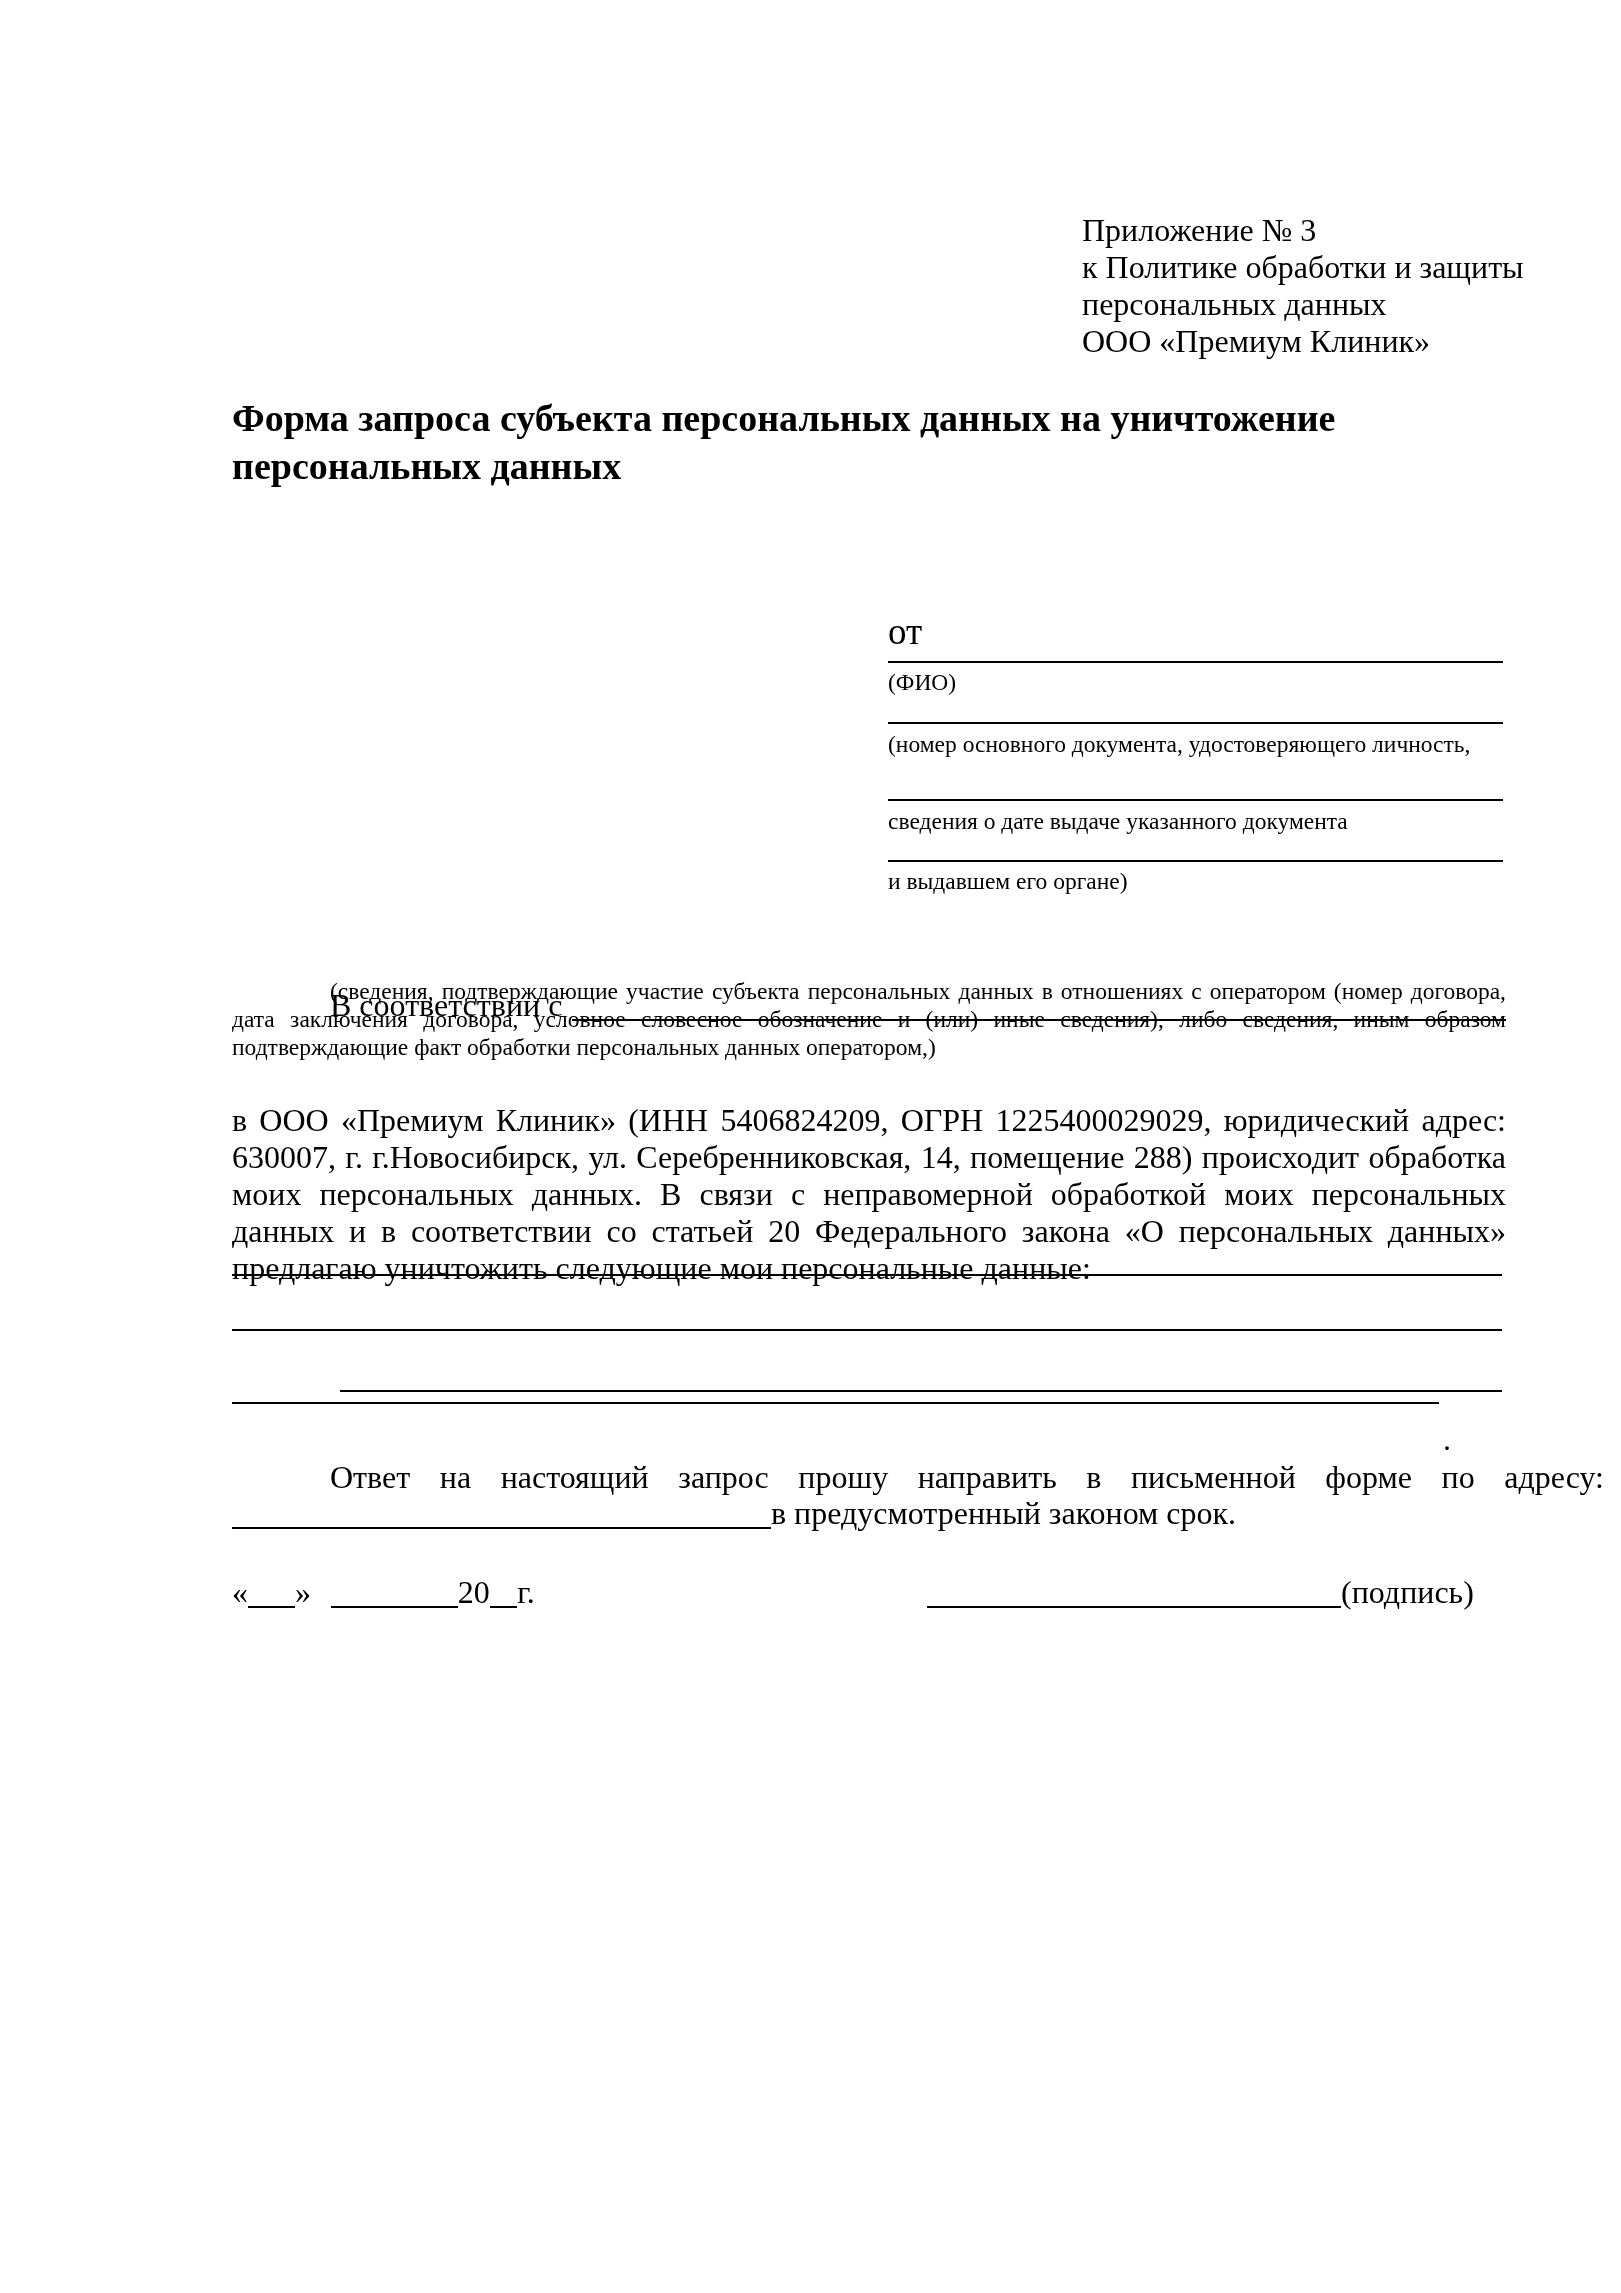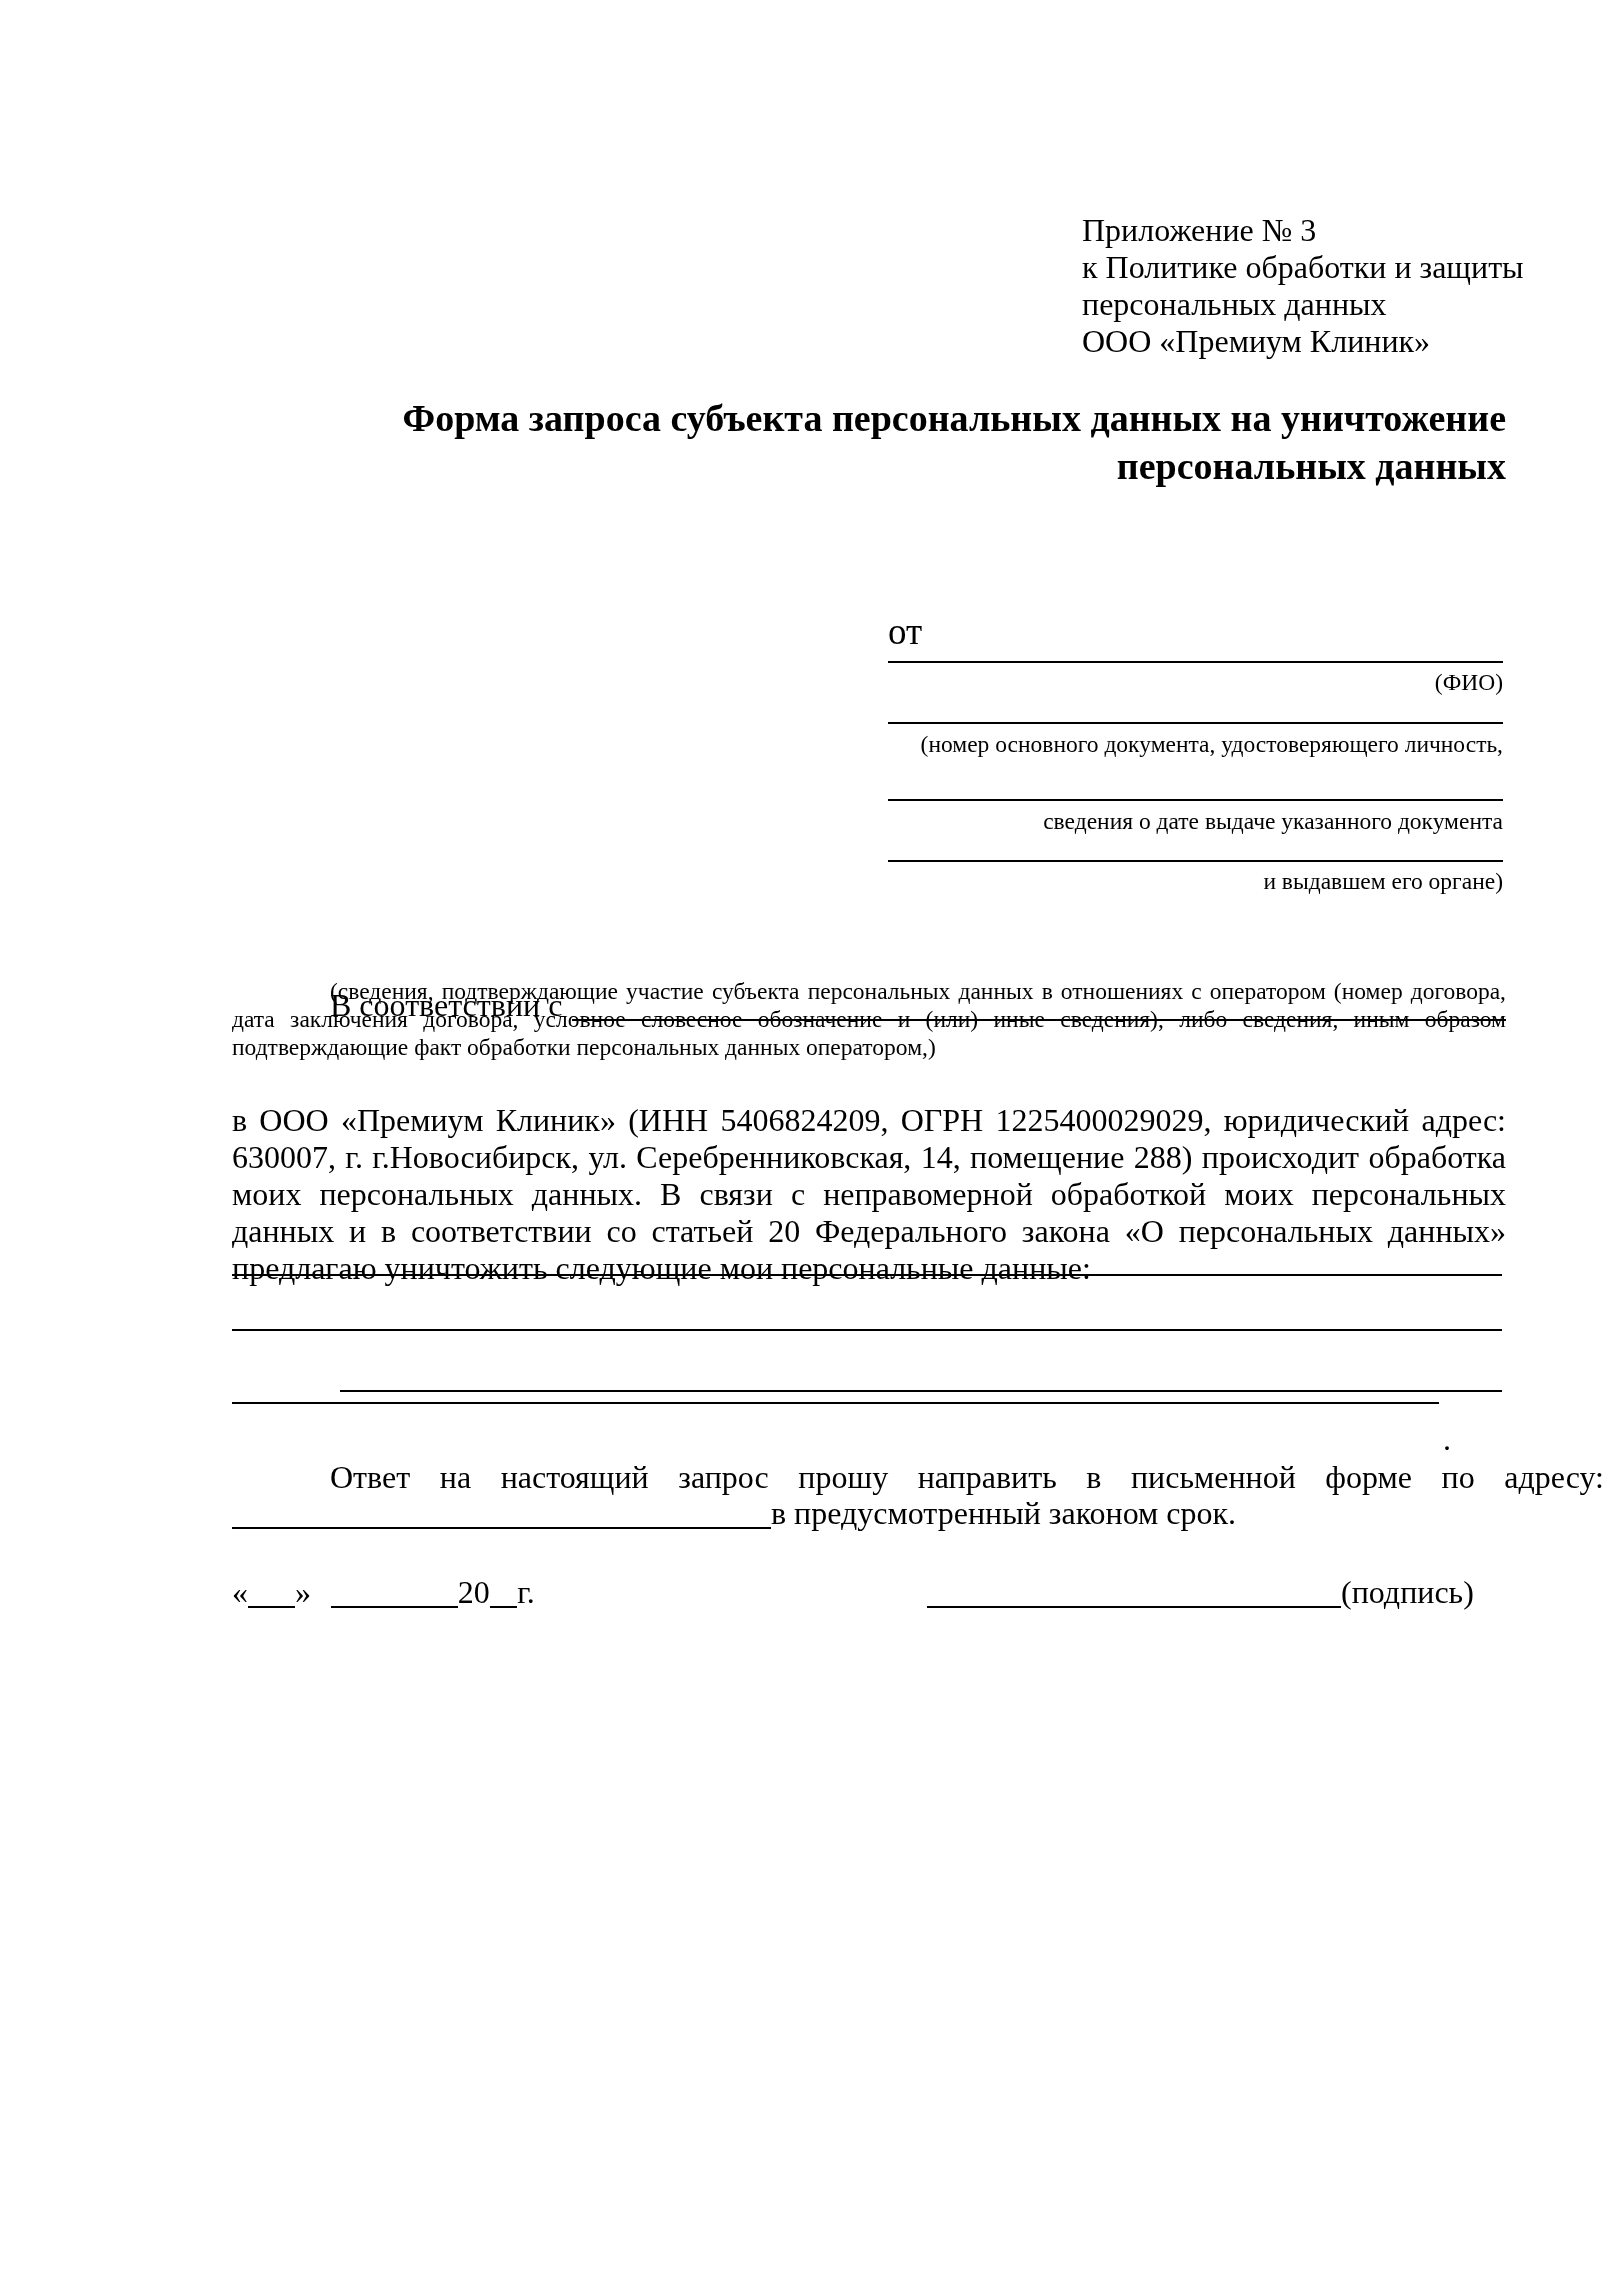--- a/index.html
+++ b/index.html
@@ -28,21 +28,21 @@
   .blank {
     display: inline-block;
     border-bottom: 2.9px solid #000;
     position: relative;
     top: 4.9px;
     height: 1px;
   }
   .fill-row { display: flex; align-items: baseline; }
   .fill-row .blank.grow { flex: 1 1 auto; }
 
-  .center { text-align: right; }
+  .center { text-align: left; }
   .justify { text-align: justify; }
   .justify-force { text-align: justify; text-align-last: justify; }
   .nowrap { white-space: nowrap; }
 
   .appendix div { white-space: nowrap; }
   .small-note { text-indent: 98px; }
   .main-par { }
 </style>
 </head>
 <body>

